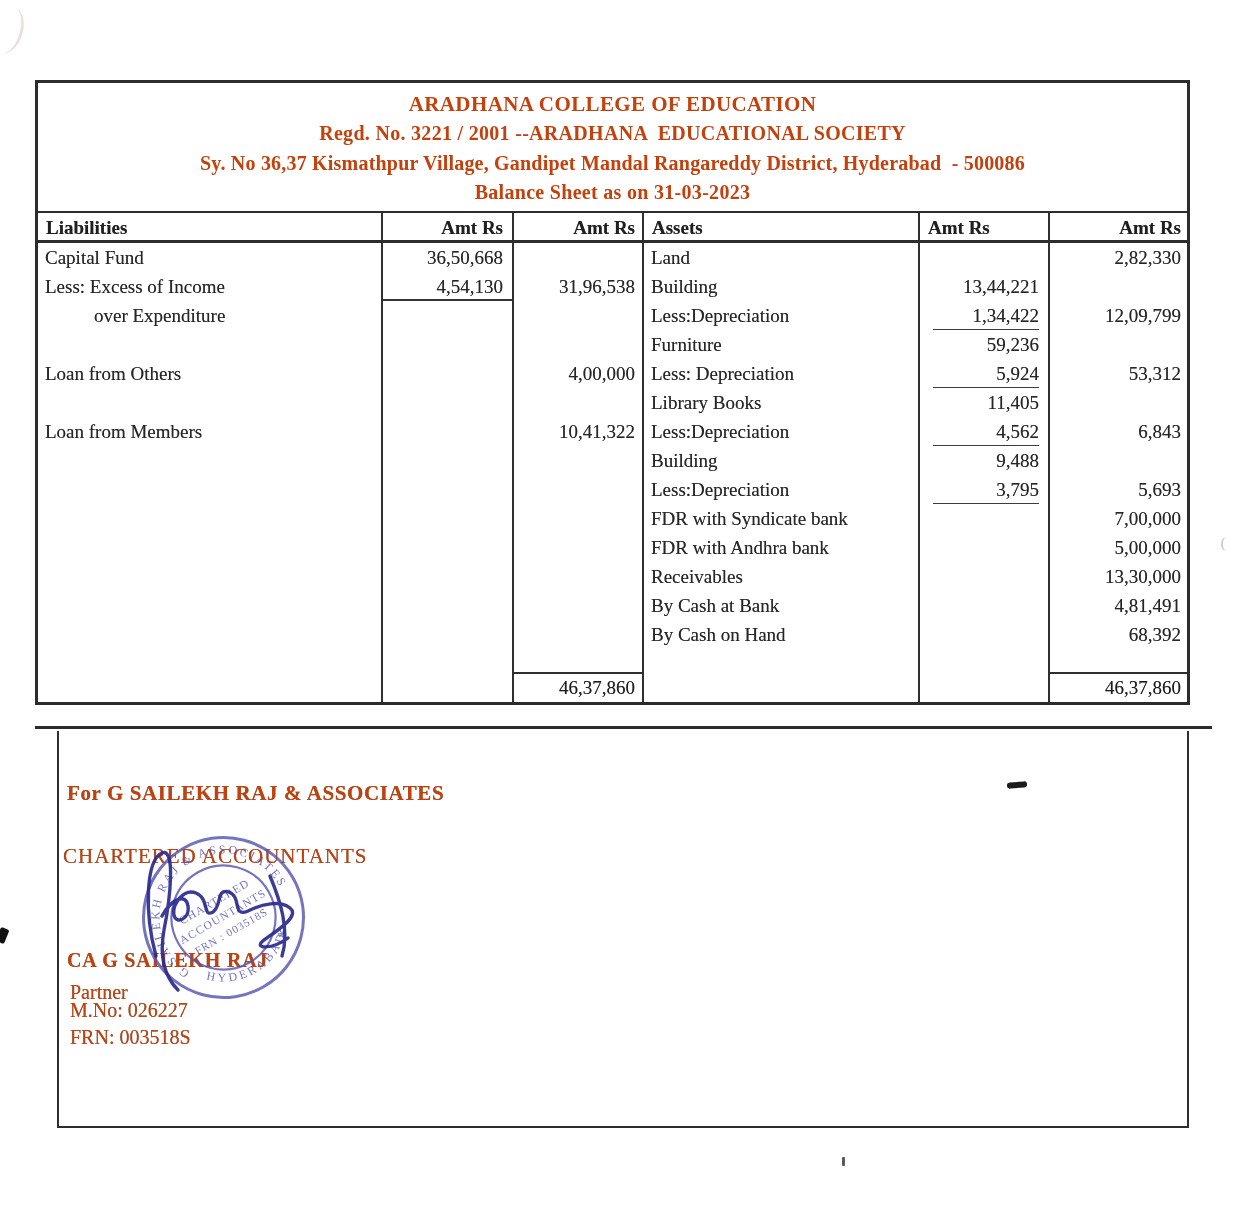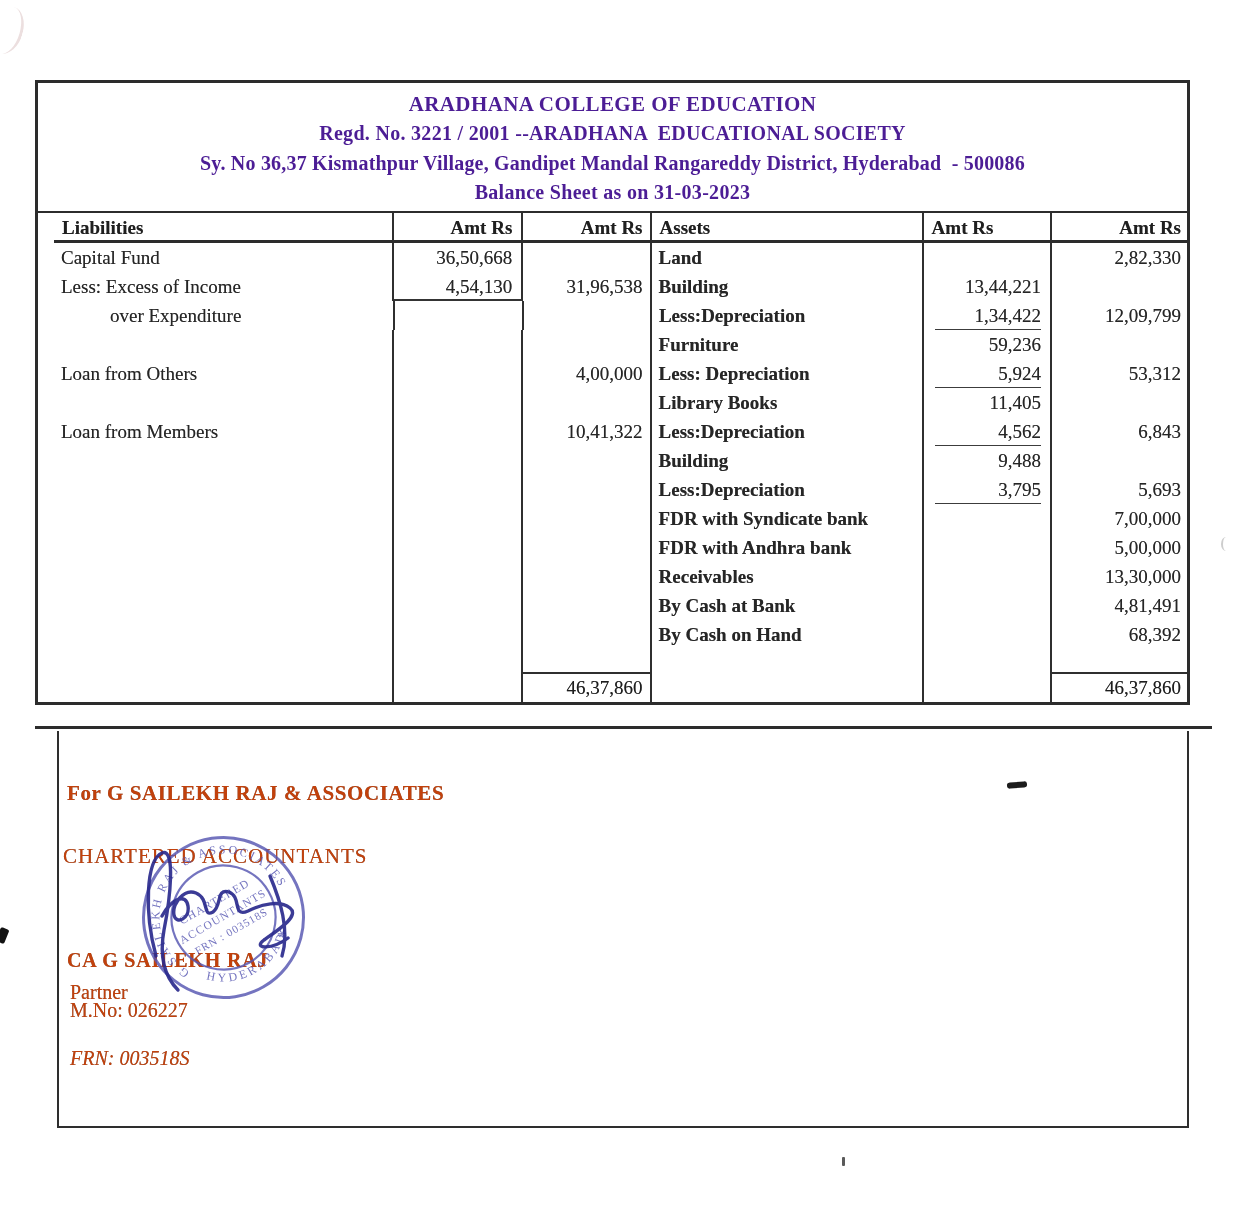--- a/index.html
+++ b/index.html
@@ -10,38 +10,38 @@
     color:#262626;
   }
   .inkline{ text-shadow:0 0 .6px rgba(20,20,20,.55); }
 
   
   .doc-box{
     position:absolute; left:35px; top:80px; width:1155px; height:625px;
     border:3px solid #2c2c2c; box-sizing:border-box; background:#fff;
   }
   .header-block{ height:128px; text-align:center; padding-top:6px; box-sizing:border-box;}
-  .hline{ white-space:pre; font-weight:700; color:#4c1d95; }
+  .hline{ white-space:pre; font-weight:700; color:#c2410c; }
   .hline1{ font-size:21px; line-height:30px; letter-spacing:.4px;}
   .hline2{ font-size:20px; line-height:29px; letter-spacing:.3px;}
   .hline3{ font-size:20px; line-height:30px; letter-spacing:.2px;}
   .hline4{ font-size:20px; line-height:29px; letter-spacing:.3px;}
 
   
   .btable{ border-top:2px solid #2c2c2c; }
-  .trow{ display:flex;margin-left:16px; }
+  .trow{ display:flex; }
   .cell{
     box-sizing:border-box; border-right:2px solid #2f2f2f;
     height:29px; line-height:29px; font-size:19px; overflow:hidden;
     text-shadow:0 0 .6px rgba(20,20,20,.5);
   }
   .col0{ width:345px; padding-left:7px; }
   .col1{ width:131px; text-align:right; padding-right:9px; }
   .col2{ width:130px; text-align:right; padding-right:7px; }
-  .col3{ width:276px; padding-left:7px;font-weight:bold; }
+  .col3{ width:276px; padding-left:7px; }
   .col4{ width:130px; text-align:right; padding-right:9px; }
   .col5{ width:137px; text-align:right; padding-right:6px; border-right:none; }
   .thead .cell{ height:30px; line-height:29px; font-weight:700; border-bottom:3px solid #2c2c2c; color:#1f1f1f;}
   .thead .hleft{ text-align:left; padding-left:8px; }
   .indent{ padding-left:56px; }
   .uline-full{ border-bottom:2px solid #343434; }
   .uline{ display:inline-block; min-width:106px; border-bottom:2px solid #3c3c3c; line-height:26px; }
   .trow-spacer .cell{ height:23px; }
   .trow-total .cell{ height:30px; line-height:28px; font-weight:400; color:#1d1d1d;}
   .tcell{ border-top:2px solid #2f2f2f; }
@@ -51,21 +51,21 @@
   .sig-box{
     position:absolute; left:57px; top:731px; width:1132px; height:397px;
     border:2px solid #2e2e2e; border-top:none; box-sizing:border-box; background:transparent;
   }
   .sigtext{ position:absolute; left:8px; white-space:pre; color:#c2410c; }
   .sig-for{ top:50px; font-size:21px; font-weight:700; letter-spacing:.6px;}
   .sig-firmtype{ top:81px; left:4px; font-size:21px; letter-spacing:1px;margin-top:32px;}
   .sig-name{ top:218px; font-size:20px; font-weight:700; letter-spacing:.8px;}
   .sig-partner{ top:250px; left:11px; font-size:20px;}
   .sig-mno{ top:268px; left:11px; font-size:20px;}
-  .sig-frn{ top:316px; left:11px; font-size:20px;font-style:italic;}
+  .sig-frn{ top:295px; left:11px; font-size:20px;}
 
   
   .stamp{ position:absolute; left:126px; top:820px; width:195px; height:195px; opacity:.82; }
   .stamp text{ fill:#5656b2; }
   .signature{ position:absolute; left:122px; top:838px; width:200px; height:170px; }
 
   
   .art{ position:absolute; }
   .art-curl{ left:-8px; top:6px; width:28px; height:48px; border-right:3px solid #ecdfdf; border-radius:50%; transform:rotate(16deg);}
   .art-dash{ left:1007px; top:782px; width:20px; height:6px; background:#1c1c1c; border-radius:3px/2px; transform:rotate(-5deg);}

